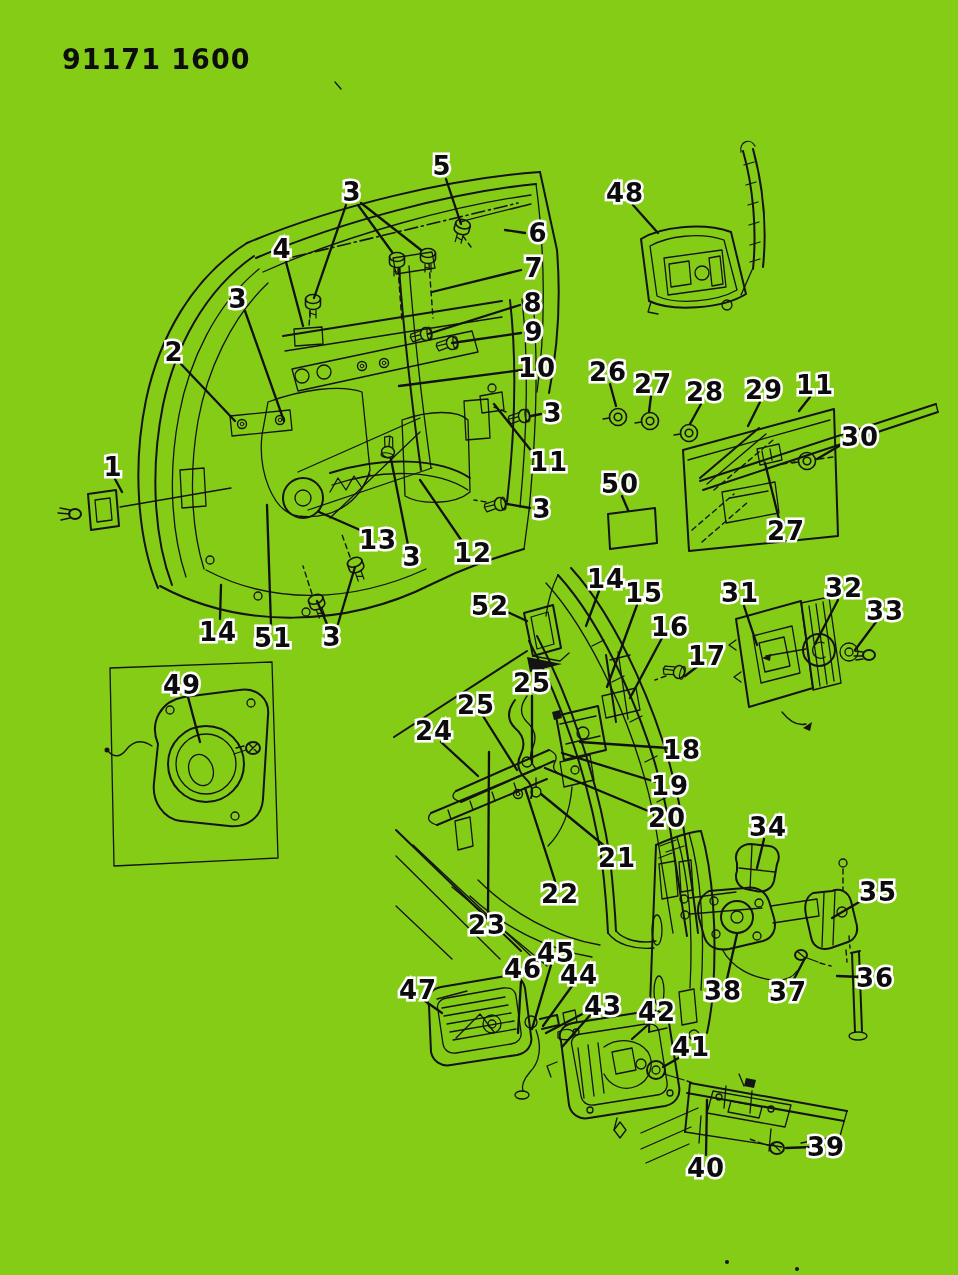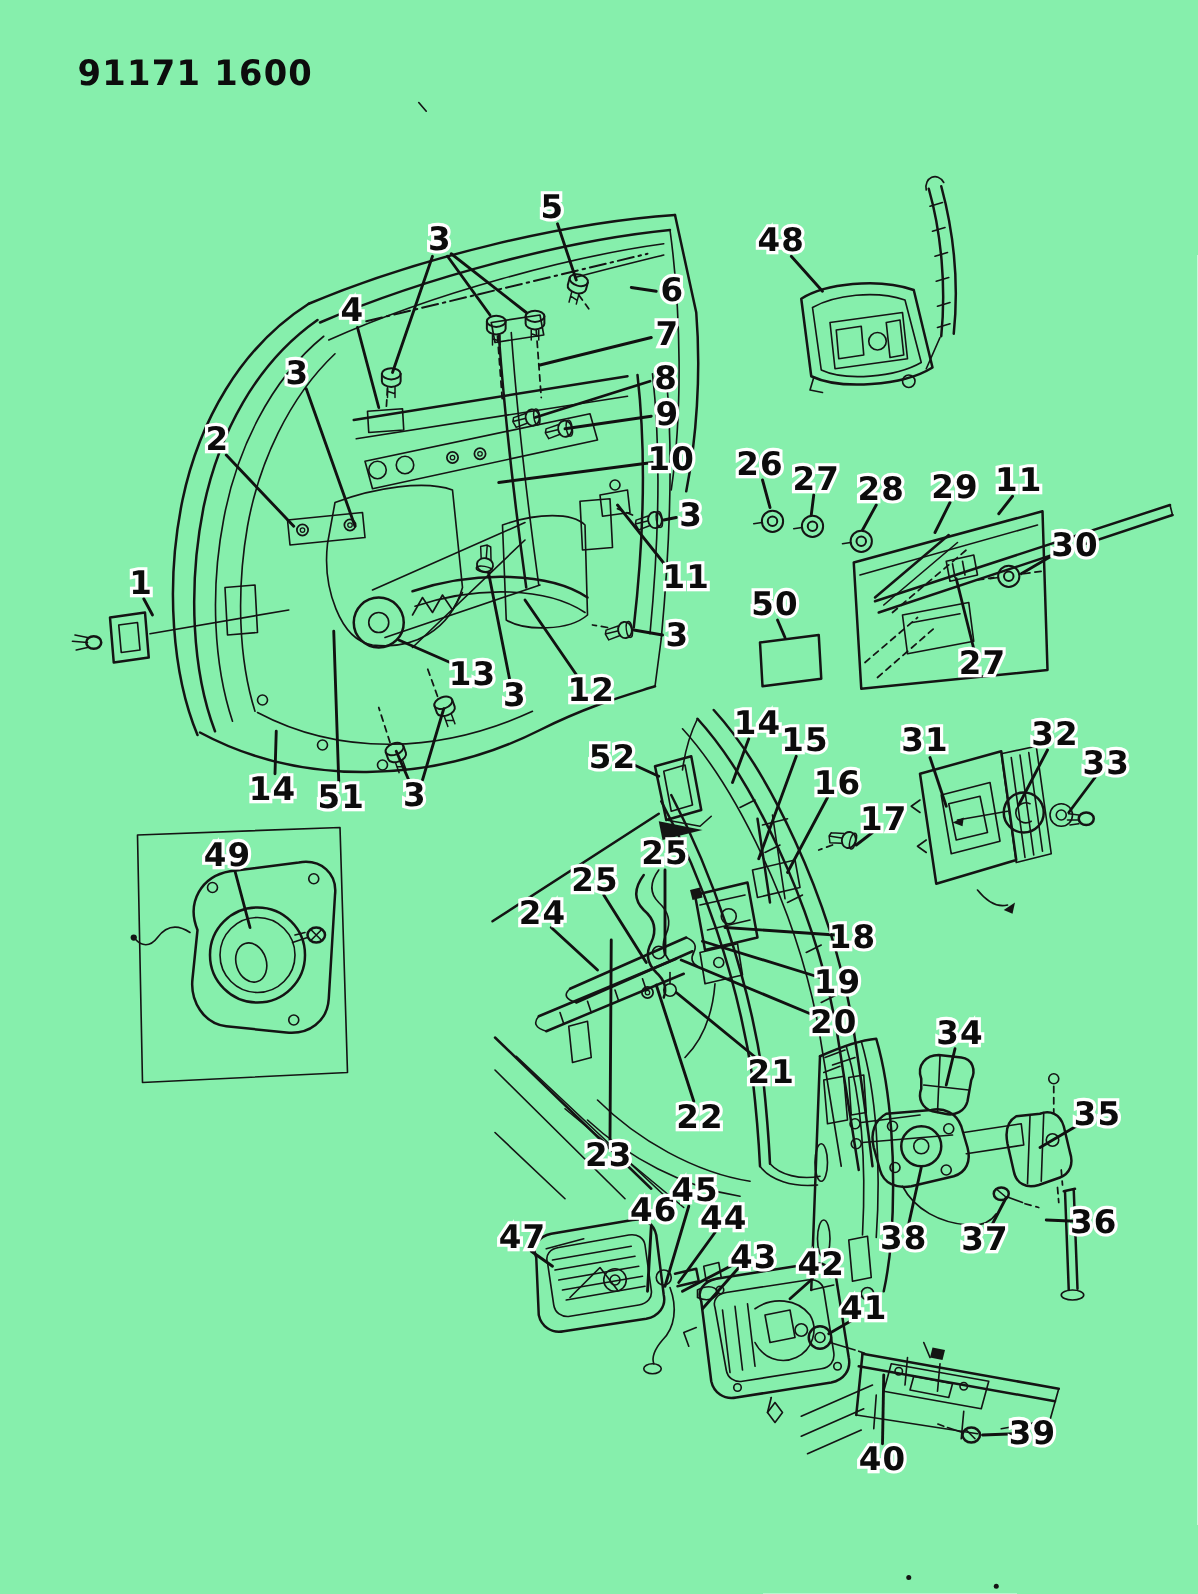--- a/index.html
+++ b/index.html
@@ -1,16 +1,16 @@
 <!DOCTYPE html>
 <html><head>
 <meta charset="utf-8">
 <style>
   html,body{margin:0;padding:0;background:#ffffff;}
-  #page{position:relative;width:958px;height:1275px;background:#86efac;overflow:hidden;
+  #page{position:relative;width:958px;height:1275px;background:#84cc16;overflow:hidden;
         font-family:"DejaVu Sans",sans-serif;}
   #code{position:absolute;left:62px;top:44px;font-weight:800;font-size:27px;
         letter-spacing:1px;color:#0d0d0d;transform:scaleY(1.04);}
   svg{position:absolute;left:0;top:0;}
   g.art{stroke:#141414;fill:none;stroke-width:2;stroke-linecap:round;stroke-linejoin:round;}
   g.art .thin{stroke-width:1.3;}
   g.art .dash{stroke-dasharray:5 4;stroke-width:1.4;}
   g.art .dashdot{stroke-dasharray:13 4 2 4;stroke-width:1.6;}
   g.art .fillb{fill:#141414;stroke:none;}
   .leader{stroke:#111111;stroke-width:2.3;fill:none;stroke-linecap:round;}

